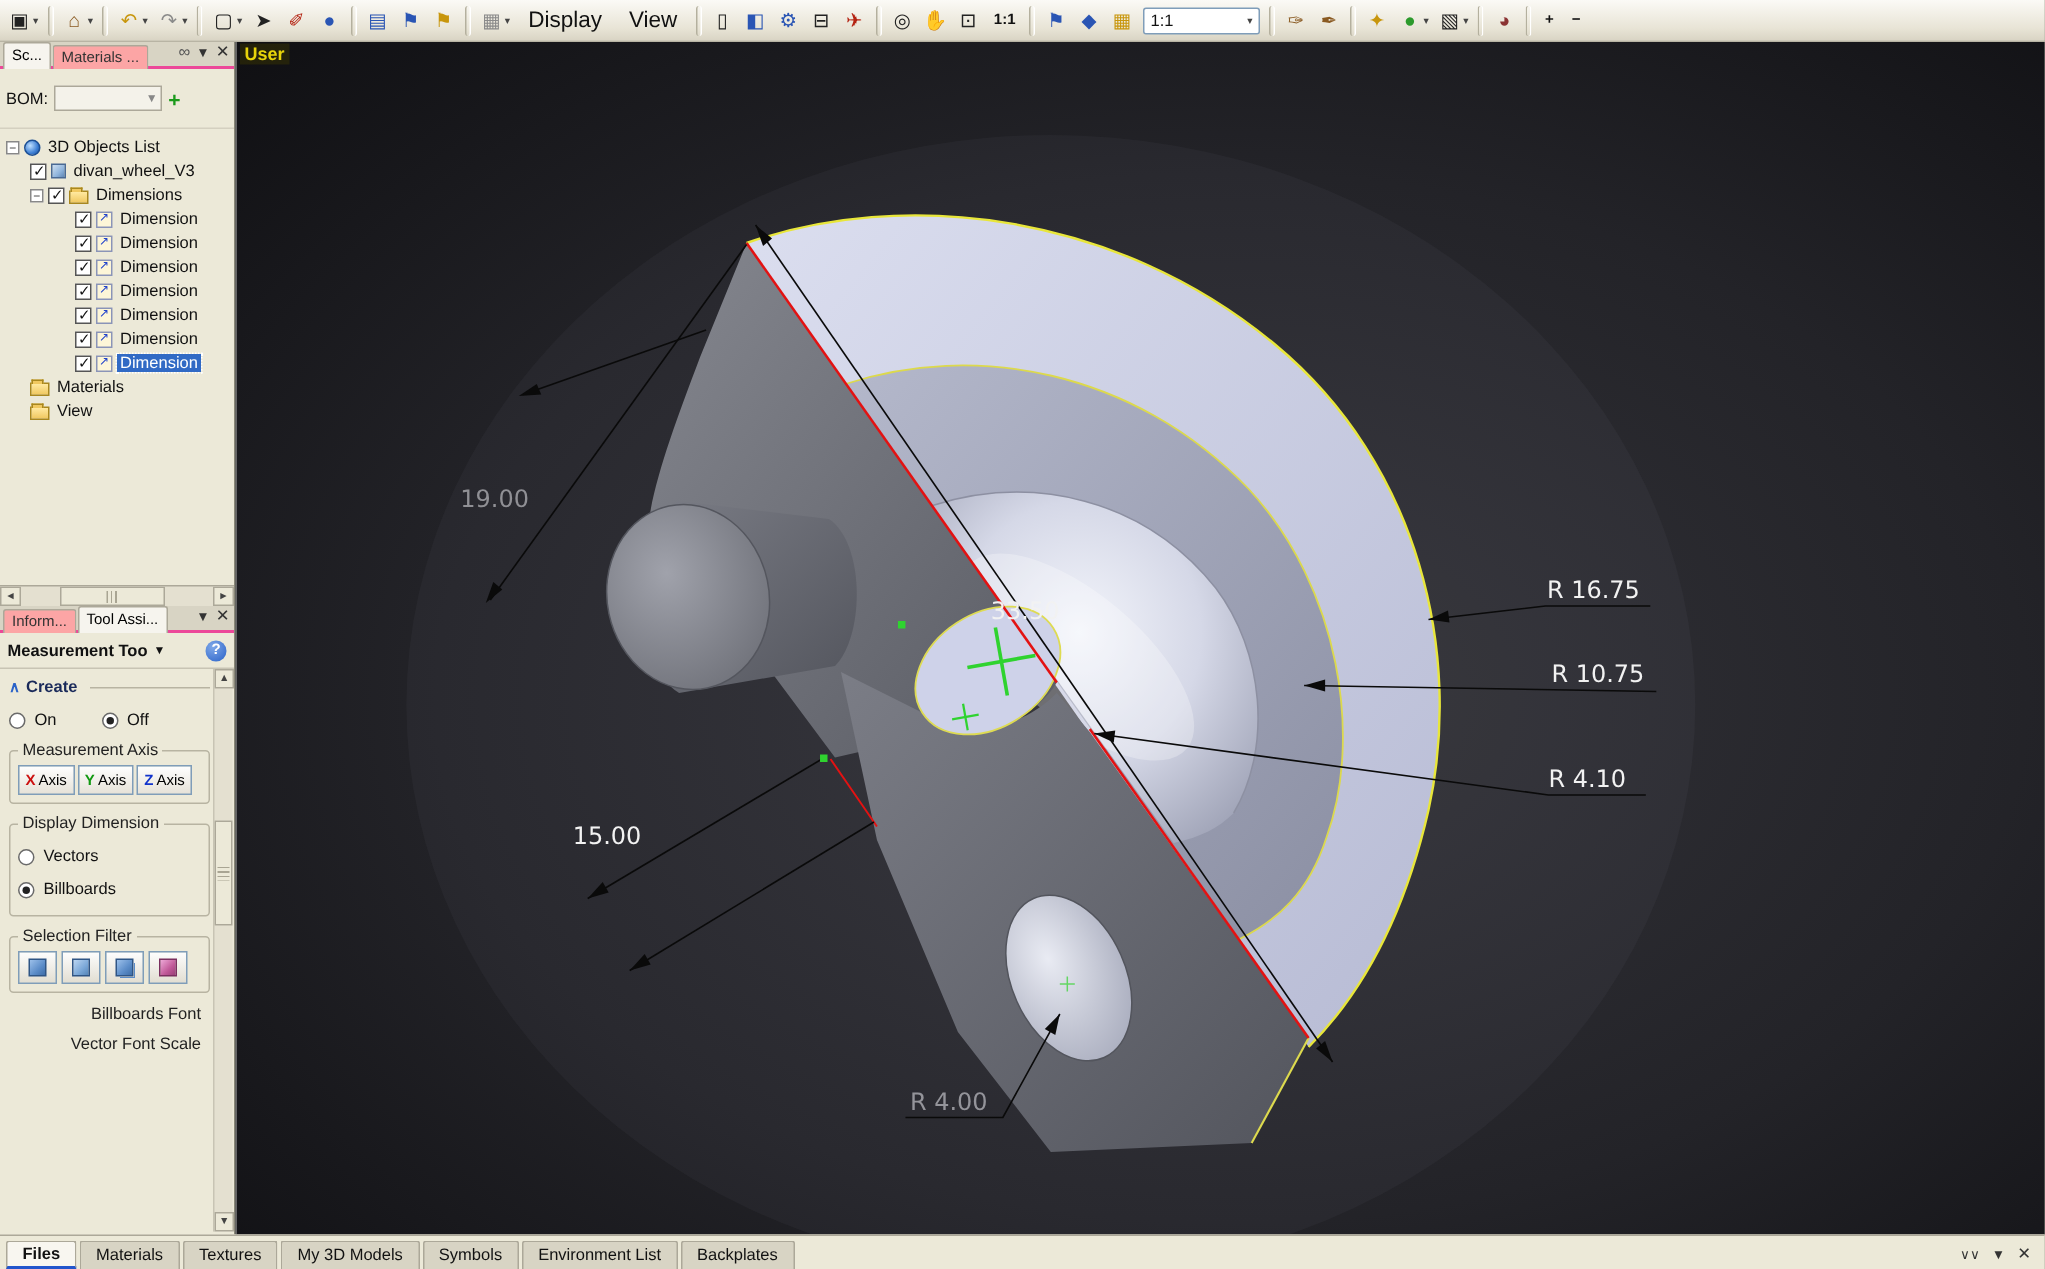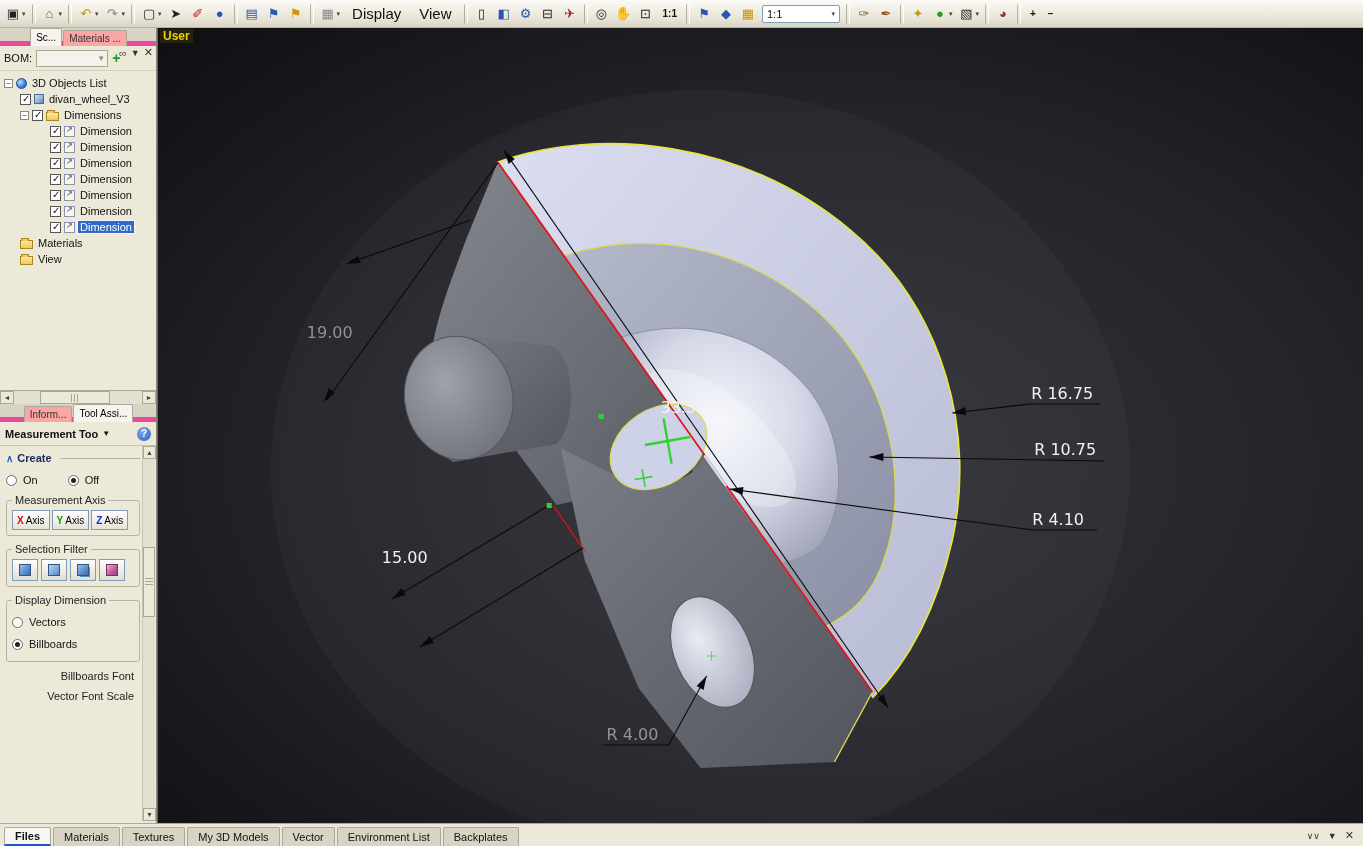--- a/index.html
+++ b/index.html
@@ -17,30 +17,30 @@
   .tb-item.tb-sep{width:4px;height:20px;padding:0;margin:0 3px;border-left:1px solid #b4b09e;border-right:1px solid #fff;}
   .tb-item.tb-menu .tb-glyph{font-size:15px;width:auto;padding:0 6px;}
   .tb-item.tb-text .tb-glyph{font-size:10px;font-weight:bold;width:auto;padding:0 3px;}
   .tb-item.tb-combo{border:1px solid #7f9db9;background:#fff;height:18px;width:78px;justify-content:space-between;margin:0 3px;padding:0 4px;}
   .tb-item.tb-combo .tb-glyph{font-size:11px;width:auto;}
   .c-gold{color:#c8960c}.c-blue{color:#2a55b4}.c-red{color:#b42211}.c-green{color:#2c9a2c}
   .c-brown{color:#8a5a22}.c-gray{color:#8a8a8a}.c-maroon{color:#8b3333}.c-dark{color:#222}
 
   
   .side-panel{position:absolute;left:0;width:157px;background:#ece9d8;border-right:1px solid #8a8878;}
-  .tab-strip{display:flex;align-items:center;height:18px;background:#d8d4c4;border-bottom:5px solid #ec4899;padding-left:2px;flex-direction:column;}
+  .tab-strip{display:flex;align-items:flex-start;height:18px;background:#d8d4c4;border-bottom:2px solid #ec4899;padding-left:2px;}
   .mini-tab{height:16px;padding:0 5px;border:1px solid #aca899;border-bottom:none;background:#fca5a5;
     display:flex;align-items:center;font-size:10px;color:#333;margin-right:1px;border-radius:2px 2px 0 0;}
   .mini-tab.active{background:#f6f4ee;height:18px;color:#000;}
   .strip-icons{margin-left:auto;display:flex;align-items:center;gap:4px;padding-right:3px;color:#333;}
   .strip-icons span{font-size:9px;cursor:default;}
 
   
   #scene-panel{top:28px;height:376px;display:flex;flex-direction:column;}
-  #bom-row{display:flex;align-items:center;height:25px;padding:0 4px;gap:4px;border-bottom:1px solid #d4d0c0;}
+  #bom-row{display:flex;align-items:center;height:40px;padding:0 4px;gap:4px;border-bottom:1px solid #d4d0c0;}
   #bom-select{width:72px;height:17px;border:1px solid #aca899;background:#f4f2ea;display:flex;align-items:center;justify-content:flex-end;padding-right:2px;color:#888;font-size:8px;}
   #bom-add{color:#1a9a1a;font-weight:bold;font-size:14px;cursor:default;}
   #tree{flex:1;overflow:hidden;padding-top:4px;background:#ece9d8;}
   .tree-row{display:flex;align-items:center;height:16px;gap:3px;white-space:nowrap;}
   .tree-label{padding:0 2px;}
   .tree-label.selected{background:#316ac5;color:#fff;outline:1px dotted #fff;}
   .expander{width:9px;height:9px;border:1px solid #888;background:#fff;font-size:8px;line-height:7px;text-align:center;color:#333;flex:0 0 9px;}
   .cb{width:11px;height:11px;border:1px solid #555;background:#fff;flex:0 0 11px;position:relative;}
   .cb::after{content:'✓';position:absolute;left:1px;top:-2px;font-size:10px;color:#111;}
   .globe{width:11px;height:11px;border-radius:50%;flex:0 0 11px;
@@ -499,50 +499,50 @@
             <span>Axis</span>
           </button>
 
           <button class="axis-btn ax-z">
             <span class="ax-letter">Z</span>
             <span>Axis</span>
           </button>
         </div>
     </fieldset>
     <fieldset>
-      <legend>Selection Filter</legend>
-      <div class="filter-row">
-
-          <button class="filter-btn cube-blue">
-            <span class="mini-cube"></span>
-          </button>
-
-          <button class="filter-btn cube-blue2">
-            <span class="mini-cube"></span>
-          </button>
-
-          <button class="filter-btn cube-blue3">
-            <span class="mini-cube"></span>
-          </button>
-
-          <button class="filter-btn cube-pink">
-            <span class="mini-cube"></span>
-          </button>
-        </div>
-    </fieldset>
-    <fieldset>
       <legend>Display Dimension</legend>
       <div class="radio-row" style="margin:2px 0;">
         <span class="radio"></span>
         <span>Vectors</span>
       </div>
       <div class="radio-row" style="margin:2px 0;">
         <span class="radio on"></span>
         <span>Billboards</span>
       </div>
+    </fieldset>
+    <fieldset>
+      <legend>Selection Filter</legend>
+      <div class="filter-row">
+
+          <button class="filter-btn cube-blue">
+            <span class="mini-cube"></span>
+          </button>
+
+          <button class="filter-btn cube-blue2">
+            <span class="mini-cube"></span>
+          </button>
+
+          <button class="filter-btn cube-blue3">
+            <span class="mini-cube"></span>
+          </button>
+
+          <button class="filter-btn cube-pink">
+            <span class="mini-cube"></span>
+          </button>
+        </div>
     </fieldset>
     <div class="right-label">Billboards Font</div>
     <div class="right-label">Vector Font Scale</div>
     <div id="vscroll">
       <span class="sb-btn">▲</span>
       <span class="sb-thumb">
           <span class="grip-h"></span>
         </span>
       <span class="sb-btn" style="margin-top:auto;">▼</span>
     </div>
@@ -690,21 +690,21 @@
 
       <span class="bottom-tab">
         <span>Textures</span>
       </span>
 
       <span class="bottom-tab">
         <span>My 3D Models</span>
       </span>
 
       <span class="bottom-tab">
-        <span>Vector</span>
+        <span>Symbols</span>
       </span>
 
       <span class="bottom-tab">
         <span>Environment List</span>
       </span>
 
       <span class="bottom-tab">
         <span>Backplates</span>
       </span>
     </span>

